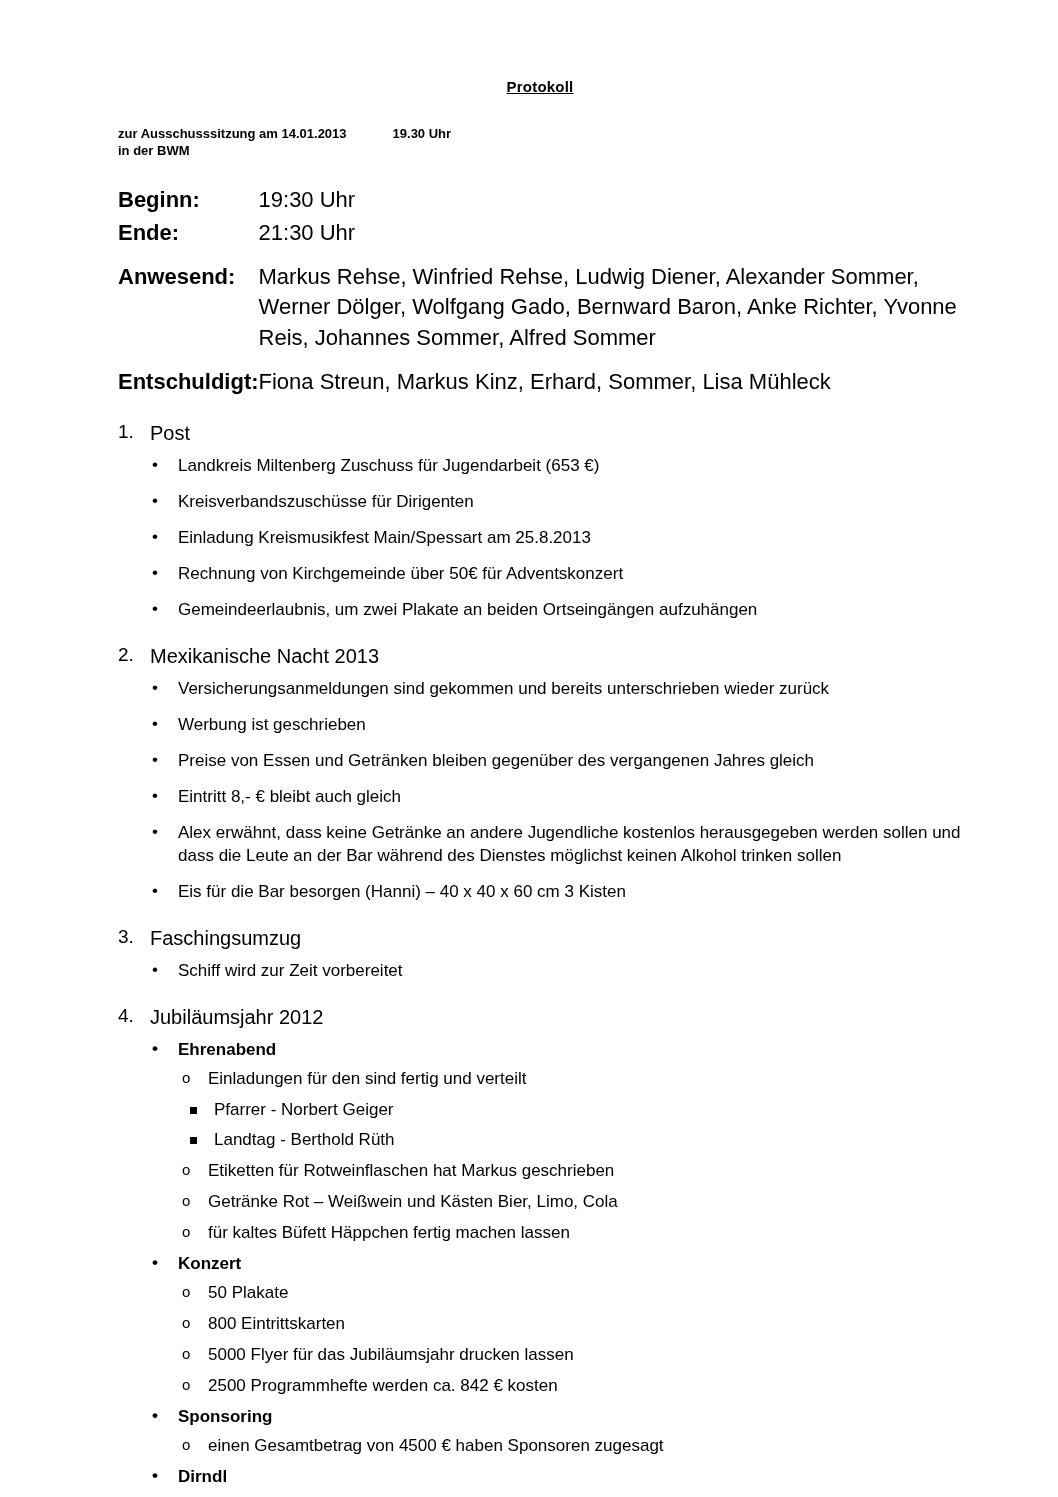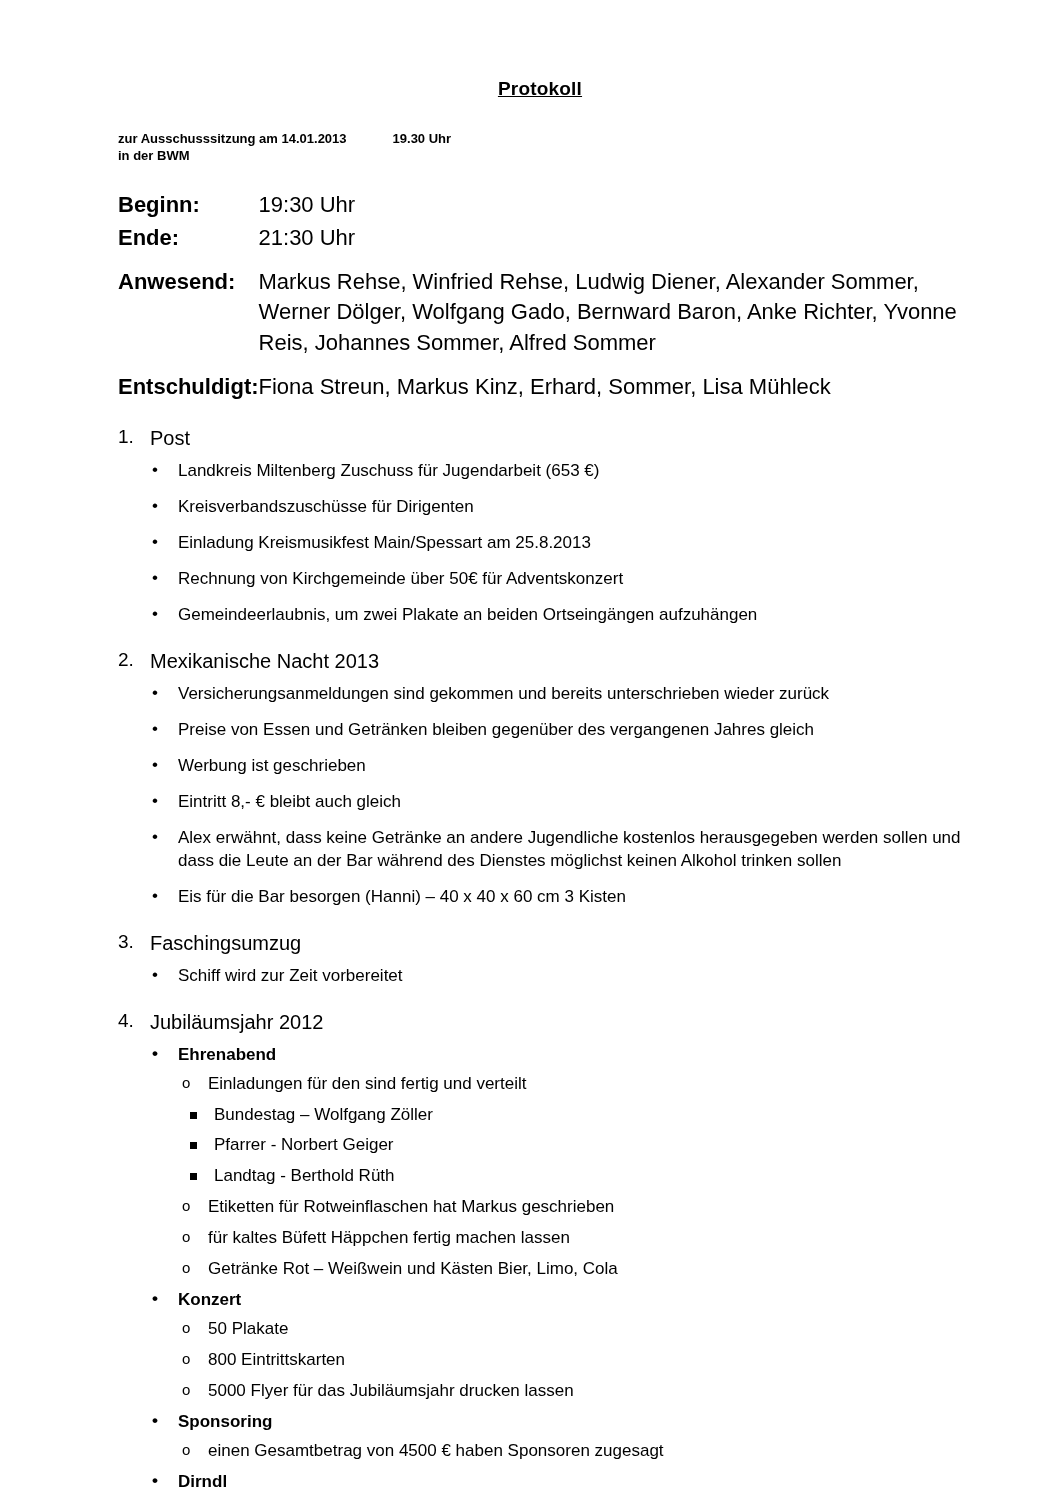--- a/index.html
+++ b/index.html
@@ -15,21 +15,21 @@
     width: 1058px;
     min-height: 1497px;
     box-sizing: border-box;
     background: #ffffff;
     padding: 78px 96px 40px 118px;
     position: relative;
   }
   .doc-title {
     text-align: center;
     font-weight: bold;
-    font-size: 19px;
+    font-size: 15px;
     text-decoration: underline;
     margin: 0 0 30px 0;
     letter-spacing: 0.2px;
   }
   .subtitle-block {
     font-weight: bold;
     font-size: 13px;
     line-height: 1.32;
     margin: 0 0 26px 0;
   }
@@ -201,22 +201,22 @@
     <li>Rechnung von Kirchgemeinde über 50€ für Adventskonzert</li>
     <li>Gemeindeerlaubnis, um zwei Plakate an beiden Ortseingängen aufzuhängen</li>
   </ul>
 
   <h2 class="section">
     <span class="num">2.</span>
     <span>Mexikanische Nacht 2013</span>
   </h2>
   <ul class="bullets">
     <li>Versicherungsanmeldungen sind gekommen und bereits unterschrieben wieder zurück</li>
+    <li>Werbung ist geschrieben</li>
     <li>Preise von Essen und Getränken bleiben gegenüber des vergangenen Jahres gleich</li>
-    <li>Werbung ist geschrieben</li>
     <li>Eintritt 8,- € bleibt auch gleich</li>
     <li>Alex erwähnt, dass keine Getränke an andere Jugendliche kostenlos herausgegeben werden sollen und dass die Leute an der Bar während des Dienstes möglichst keinen Alkohol trinken sollen</li>
     <li>Eis für die Bar besorgen (Hanni) – 40 x 40 x 60 cm  3 Kisten</li>
   </ul>
 
   <h2 class="section">
     <span class="num">3.</span>
     <span>Faschingsumzug</span>
   </h2>
   <ul class="bullets">
@@ -229,39 +229,39 @@
   </h2>
 
   <ul class="bullets">
     <li class="bold-item">Ehrenabend</li>
   </ul>
   <div class="sub-group">
     <ul class="sub-o">
       <li>Einladungen für den sind fertig und verteilt</li>
     </ul>
     <ul class="sub-sq">
-      <li>Bundestag – Wolfgang Zöller</li>
       <li>Pfarrer  - Norbert Geiger</li>
       <li>Landtag - Berthold Rüth</li>
     </ul>
     <ul class="sub-o">
       <li>Etiketten für Rotweinflaschen hat Markus geschrieben</li>
+      <li>Getränke Rot – Weißwein und Kästen Bier, Limo, Cola</li>
       <li>für kaltes Büfett Häppchen fertig machen lassen</li>
-      <li>Getränke Rot – Weißwein und Kästen Bier, Limo, Cola</li>
     </ul>
   </div>
 
   <ul class="bullets">
     <li class="bold-item">Konzert</li>
   </ul>
   <div class="sub-group">
     <ul class="sub-o">
       <li>50 Plakate</li>
       <li>800 Eintrittskarten</li>
       <li>5000 Flyer für das Jubiläumsjahr drucken lassen</li>
+      <li>2500 Programmhefte werden ca. 842 € kosten</li>
     </ul>
   </div>
 
   <ul class="bullets">
     <li class="bold-item">Sponsoring</li>
   </ul>
   <div class="sub-group">
     <ul class="sub-o">
       <li>einen Gesamtbetrag von 4500 € haben Sponsoren zugesagt</li>
     </ul>

